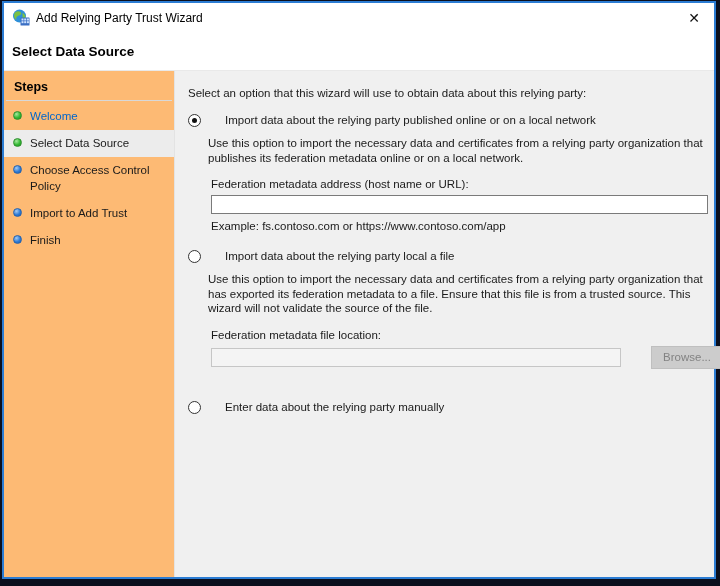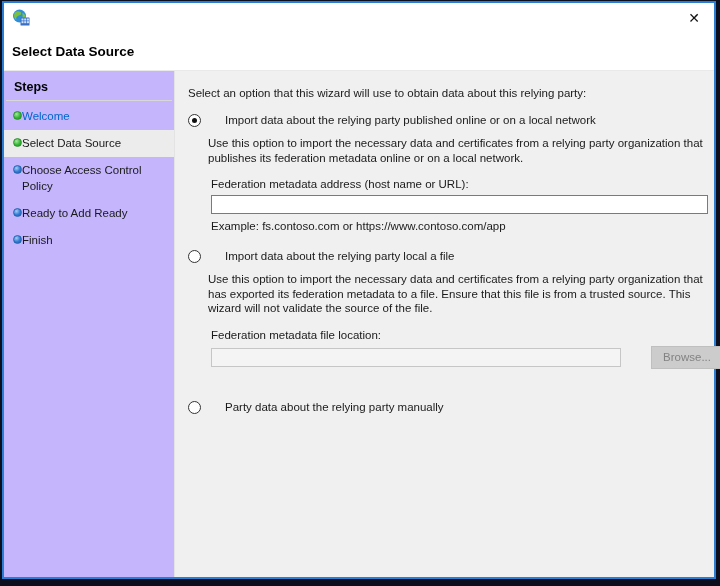--- a/index.html
+++ b/index.html
@@ -29,29 +29,29 @@
   }
   
   .headerband {
     height:39px; background:#ffffff; flex-shrink:0;
     padding:12px 0 0 8px; border-bottom:1px solid #e9e9e9;
   }
   .headerband h1 { margin:0; font-size:13.5px; font-weight:bold; color:#000; }
   
   .content { flex:1; display:flex; min-height:0; }
   .sidebar {
-    width:171px; background:#c4b5fd; flex-shrink:0;
+    width:171px; background:#fdba74; flex-shrink:0;
     border-right:1px solid #e3e3e3; font-size:11.5px;
   }
   .steps-title {
     font-size:12.5px; font-weight:bold; color:#000;
     padding:9px 8px 6px 8px; border-bottom:1px solid #d8d8d8; margin:0 2px 2px 2px;
   }
   .step-item {
-    display:flex; padding:6px 6px 6px 9px; color:#1a1a1a;
+    display:flex; gap:8px; padding:6px 6px 6px 9px; color:#1a1a1a;
     line-height:1.32; align-items:flex-start;
   }
   .step-item.current { background:#ececec; }
   .bullet {
     width:9px; height:9px; border-radius:50%; margin-top:2px; flex-shrink:0;
   }
   .step-item.done .bullet {
     background:radial-gradient(circle at 35% 30%, #a8e8a0, #33b833 55%, #1f8f1f);
     border:1px solid #2e8f2e;
   }
@@ -115,20 +115,21 @@
       <g fill="#1b4e9b">
         <rect x="8.5" y="8.5" width="9" height="8" rx="0.5" fill="#3a6fc4"></rect>
         <rect x="9.5" y="9.5" width="2" height="2" fill="#cfe3ff"></rect>
         <rect x="12.2" y="9.5" width="2" height="2" fill="#cfe3ff"></rect>
         <rect x="14.9" y="9.5" width="2" height="2" fill="#cfe3ff"></rect>
         <rect x="9.5" y="12.2" width="2" height="2" fill="#cfe3ff"></rect>
         <rect x="12.2" y="12.2" width="2" height="2" fill="#cfe3ff"></rect>
         <rect x="14.9" y="12.2" width="2" height="2" fill="#cfe3ff"></rect>
       </g>
     </svg>
+    <span class="title-text">Add Relying Party Trust Wizard</span>
     <div class="close-btn">✕</div>
   </div>
 
   <div class="headerband">
     <h1>Select Data Source</h1>
   </div>
 
   <div class="content">
 
     <div class="sidebar">
@@ -141,21 +142,21 @@
       <div class="step-item done current">
         <span class="bullet"></span>
         <span class="step-label">Select Data Source</span>
       </div>
       <div class="step-item todo">
         <span class="bullet"></span>
         <span class="step-label">Choose Access Control Policy</span>
       </div>
       <div class="step-item todo">
         <span class="bullet"></span>
-        <span class="step-label">Ready to Add Ready</span>
+        <span class="step-label">Import to Add Trust</span>
       </div>
       <div class="step-item todo">
         <span class="bullet"></span>
         <span class="step-label">Finish</span>
       </div>
     </div>
 
     <div class="main">
       <div class="main-scroll">
         <p class="intro">Select an option that this wizard will use to obtain data about this relying party:</p>
@@ -179,21 +180,21 @@
         <div class="field-block">
           <div class="field-label">Federation metadata file location:</div>
           <div class="file-row">
             <input class="text-input disabled" type="text" disabled="" value="" style="">
             <button class="btn browse" disabled="">Browse...</button>
           </div>
         </div>
 
         <div class="option-row">
           <span class="radio"></span>
-          <span class="option-label">Party data about the relying party manually</span>
+          <span class="option-label">Enter data about the relying party manually</span>
         </div>
       </div>
 
       <div class="footer">
         <button class="btn nav focused">&lt; Previous</button>
         <button class="btn nav disabled" disabled="">Next &gt;</button>
         <button class="btn nav">Cancel</button>
       </div>
     </div>
   </div>

